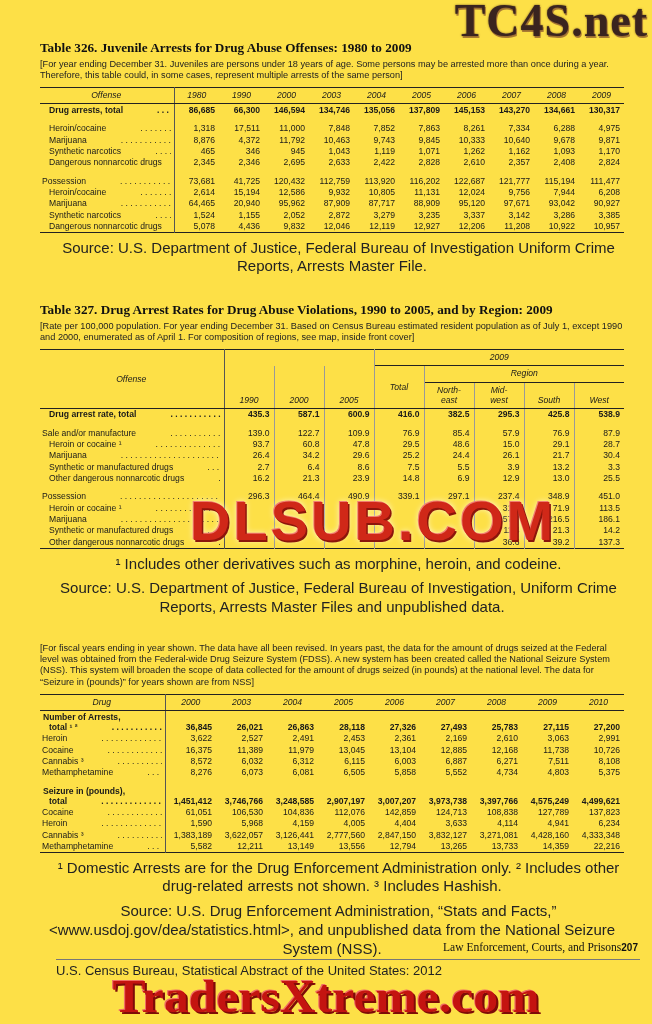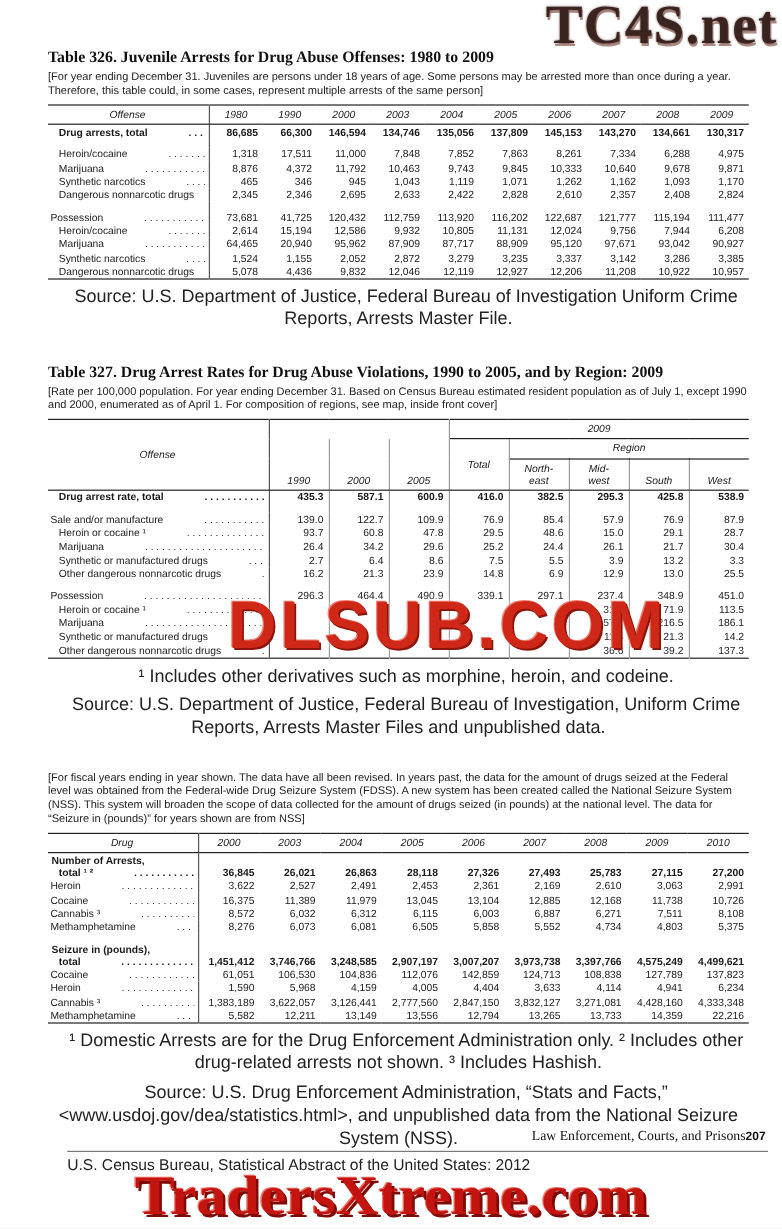--- a/index.html
+++ b/index.html
@@ -1,16 +1,16 @@
 <!DOCTYPE html>
 <html><head>
 <meta charset="utf-8">
 <style>
   html,body{margin:0;padding:0;background:#e8e8e6;}
-  .page{position:relative;width:652px;height:1024px;background:#ffffff;font-family:"Liberation Sans",sans-serif;color:#1a1a1a;overflow:hidden;margin:0 auto;}
+  .page{position:relative;width:652px;height:1024px;background:#fde047;font-family:"Liberation Sans",sans-serif;color:#1a1a1a;overflow:hidden;margin:0 auto;}
   .content{position:absolute;left:40px;top:40px;width:584px;}
 
   .ttl{font-family:"Liberation Serif",serif;font-weight:bold;font-size:13.2px;line-height:1.18;margin:0 0 3px 0;color:#111;}
   .note{font-size:9.2px;line-height:1.23;margin:0 0 6px 0;color:#222;}
   .src,.fn{font-size:15px;line-height:1.25;margin:6px 0 0 0;text-indent:13px;color:#222;text-align:center;}
   .sect-gap{height:26px;}
 
   table{width:100%;border-collapse:collapse;table-layout:fixed;font-size:8.6px;line-height:1.18;border-top:1.3px solid #222;border-bottom:1.3px solid #222;}
   thead th{font-weight:normal;text-align:center;vertical-align:bottom;border-bottom:1px solid #222;padding:2px 1px 3px 1px;font-style:italic;}
   td{padding:0.6px 0;vertical-align:bottom;}

